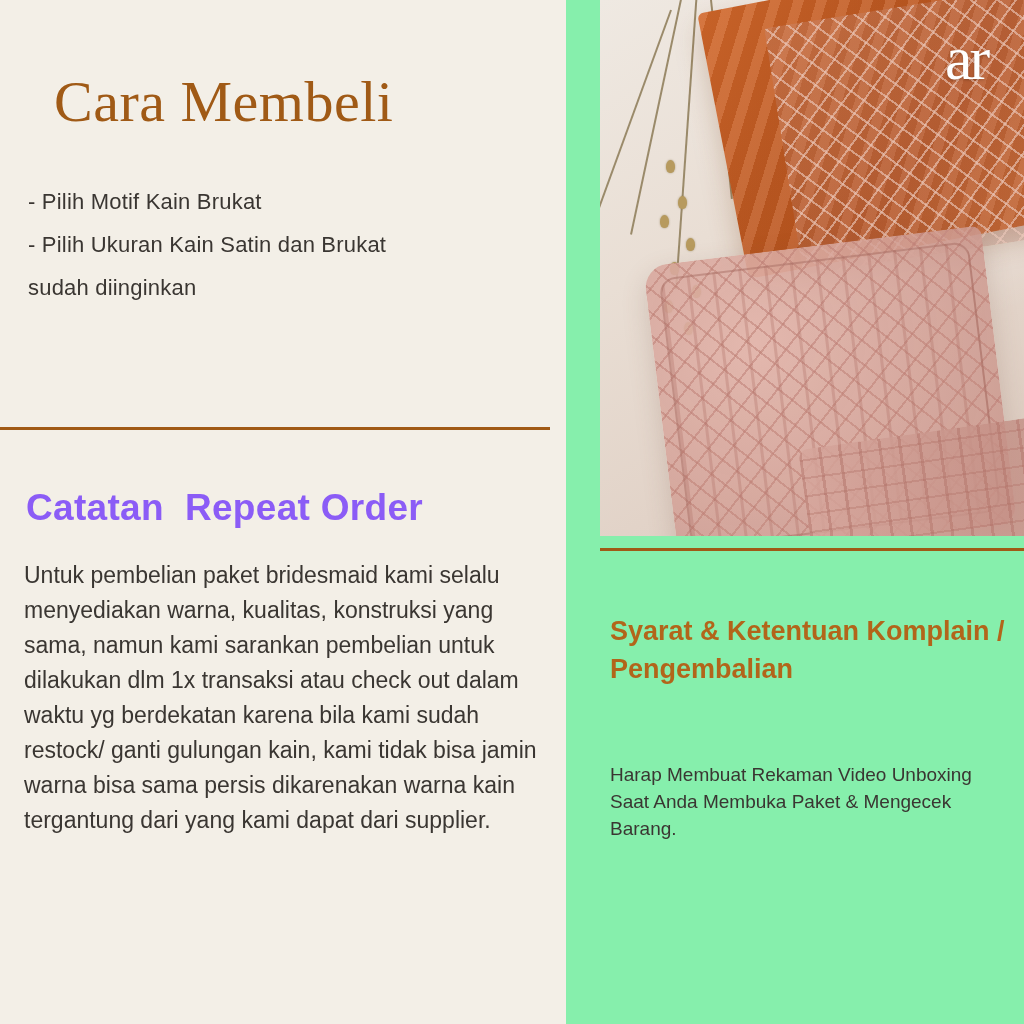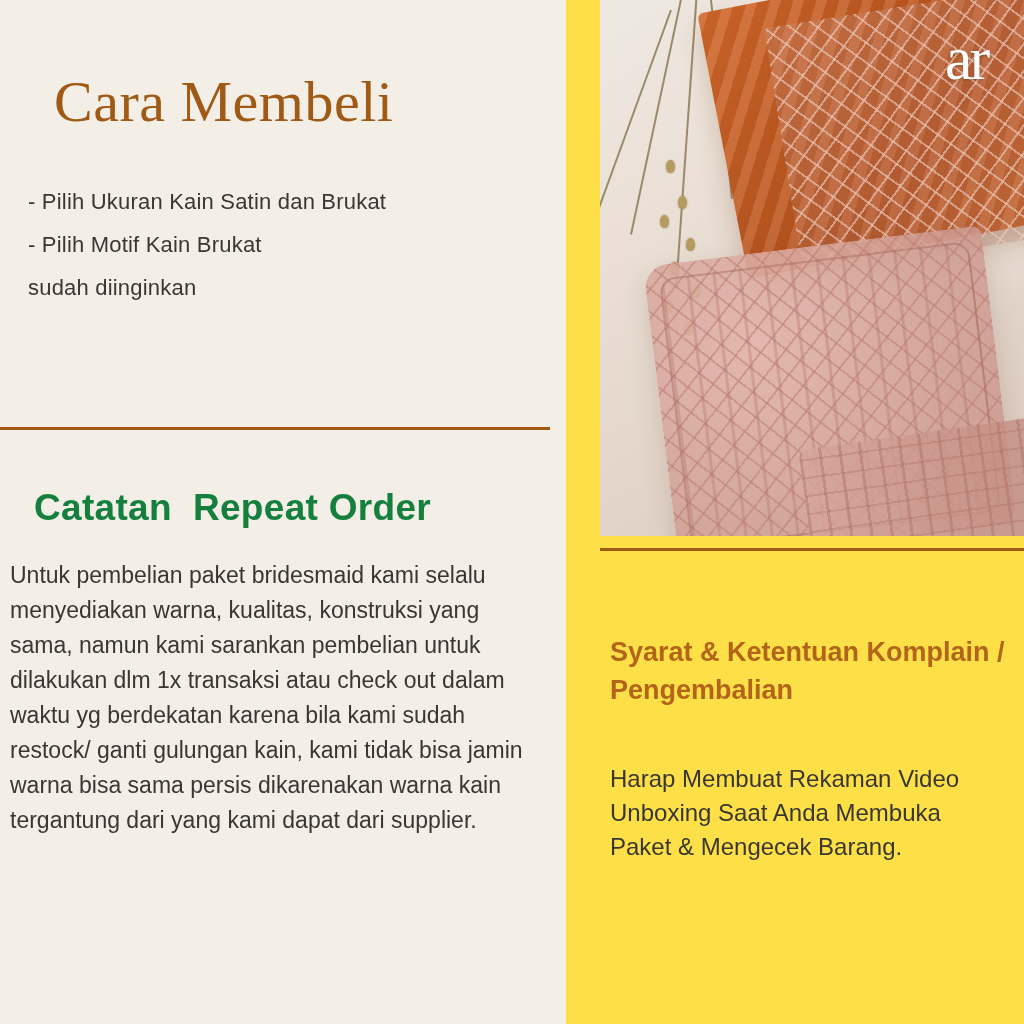--- a/index.html
+++ b/index.html
@@ -51,41 +51,40 @@
     left: 0; top: 427px;
     width: 550px; height: 3px;
     background: #a05a16;
   }
 
   .title-note {
     position: absolute;
     left: 26px; top: 487px;
     font-size: 37px;
     font-weight: bold;
-    color: #15803d;
+    color: #8b5cf6;
     letter-spacing: 0.3px;
     white-space: pre;
-    margin-left: 8px;
   }
 
   .note-body {
     position: absolute;
-    left: 10px; top: 558px;
+    left: 24px; top: 558px;
     width: 520px;
     font-size: 23px;
     line-height: 1.52;
     color: #3a3632;
   }
 
   
   .right-col {
     position: absolute;
     left: 566px; top: 0;
     width: 458px; height: 1024px;
-    background: #fde047;
+    background: #86efac;
   }
 
   
   .photo {
     position: absolute;
     left: 34px; top: 0;
     width: 424px; height: 536px;
     overflow: hidden;
     background: #efe7dd;
   }
@@ -196,28 +195,27 @@
   }
 
   .title-terms {
     position: absolute;
     left: 44px; top: 612px;
     width: 400px;
     font-size: 27px;
     font-weight: bold;
     line-height: 1.42;
     color: #b2651a;
-    margin-top: 21px;
   }
 
   .terms-body {
     position: absolute;
     left: 44px; top: 762px;
     width: 396px;
-    font-size: 24px;
+    font-size: 19px;
     line-height: 1.42;
     color: #3a3632;
   }
 
   .terms-caps {
     position: absolute;
     left: 44px; top: 895px;
     width: 396px;
     font-size: 21px;
     line-height: 1.42;
@@ -226,22 +224,22 @@
 </style>
 </head>
 <body>
 
 <div class="canvas">
 
   <div class="left-col">
     <h1 class="title-how">Cara Membeli</h1>
 
     <div class="steps">
+      <div class="step">- Pilih Motif Kain Brukat</div>
       <div class="step">- Pilih Ukuran Kain Satin dan Brukat</div>
-      <div class="step">- Pilih Motif Kain Brukat</div>
       <div class="step">sudah diinginkan</div>
     </div>
   </div>
 
   <div class="divider-left"></div>
 
   <h2 class="title-note">Catatan  Repeat Order</h2>
   <p class="note-body">Untuk pembelian paket bridesmaid kami selalu menyediakan warna, kualitas, konstruksi yang sama, namun kami sarankan pembelian untuk dilakukan dlm 1x transaksi atau check out dalam waktu yg berdekatan karena bila kami sudah restock/ ganti gulungan kain, kami tidak bisa jamin warna bisa sama persis dikarenakan warna kain tergantung dari yang kami dapat dari supplier.</p>
 
   <div class="right-col">

